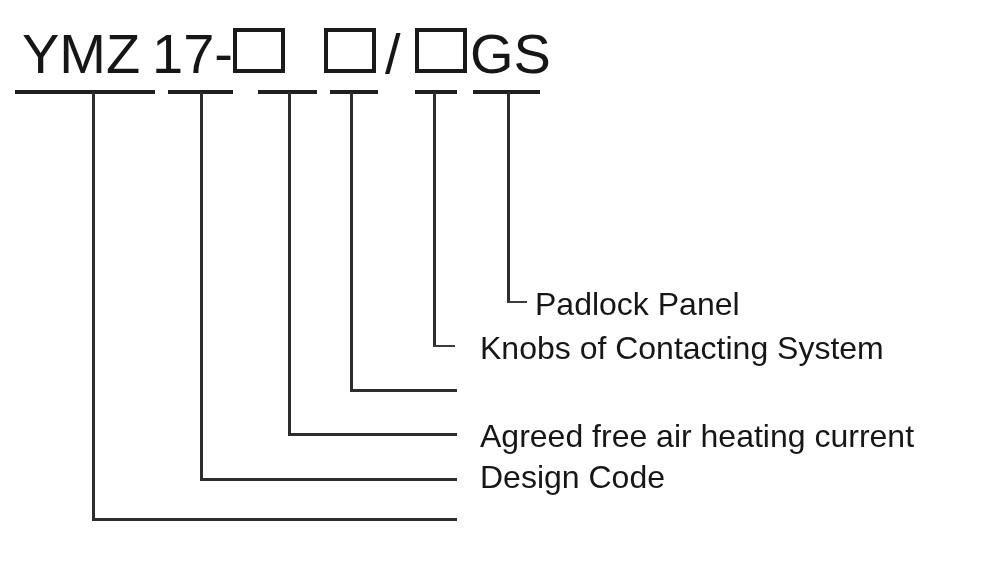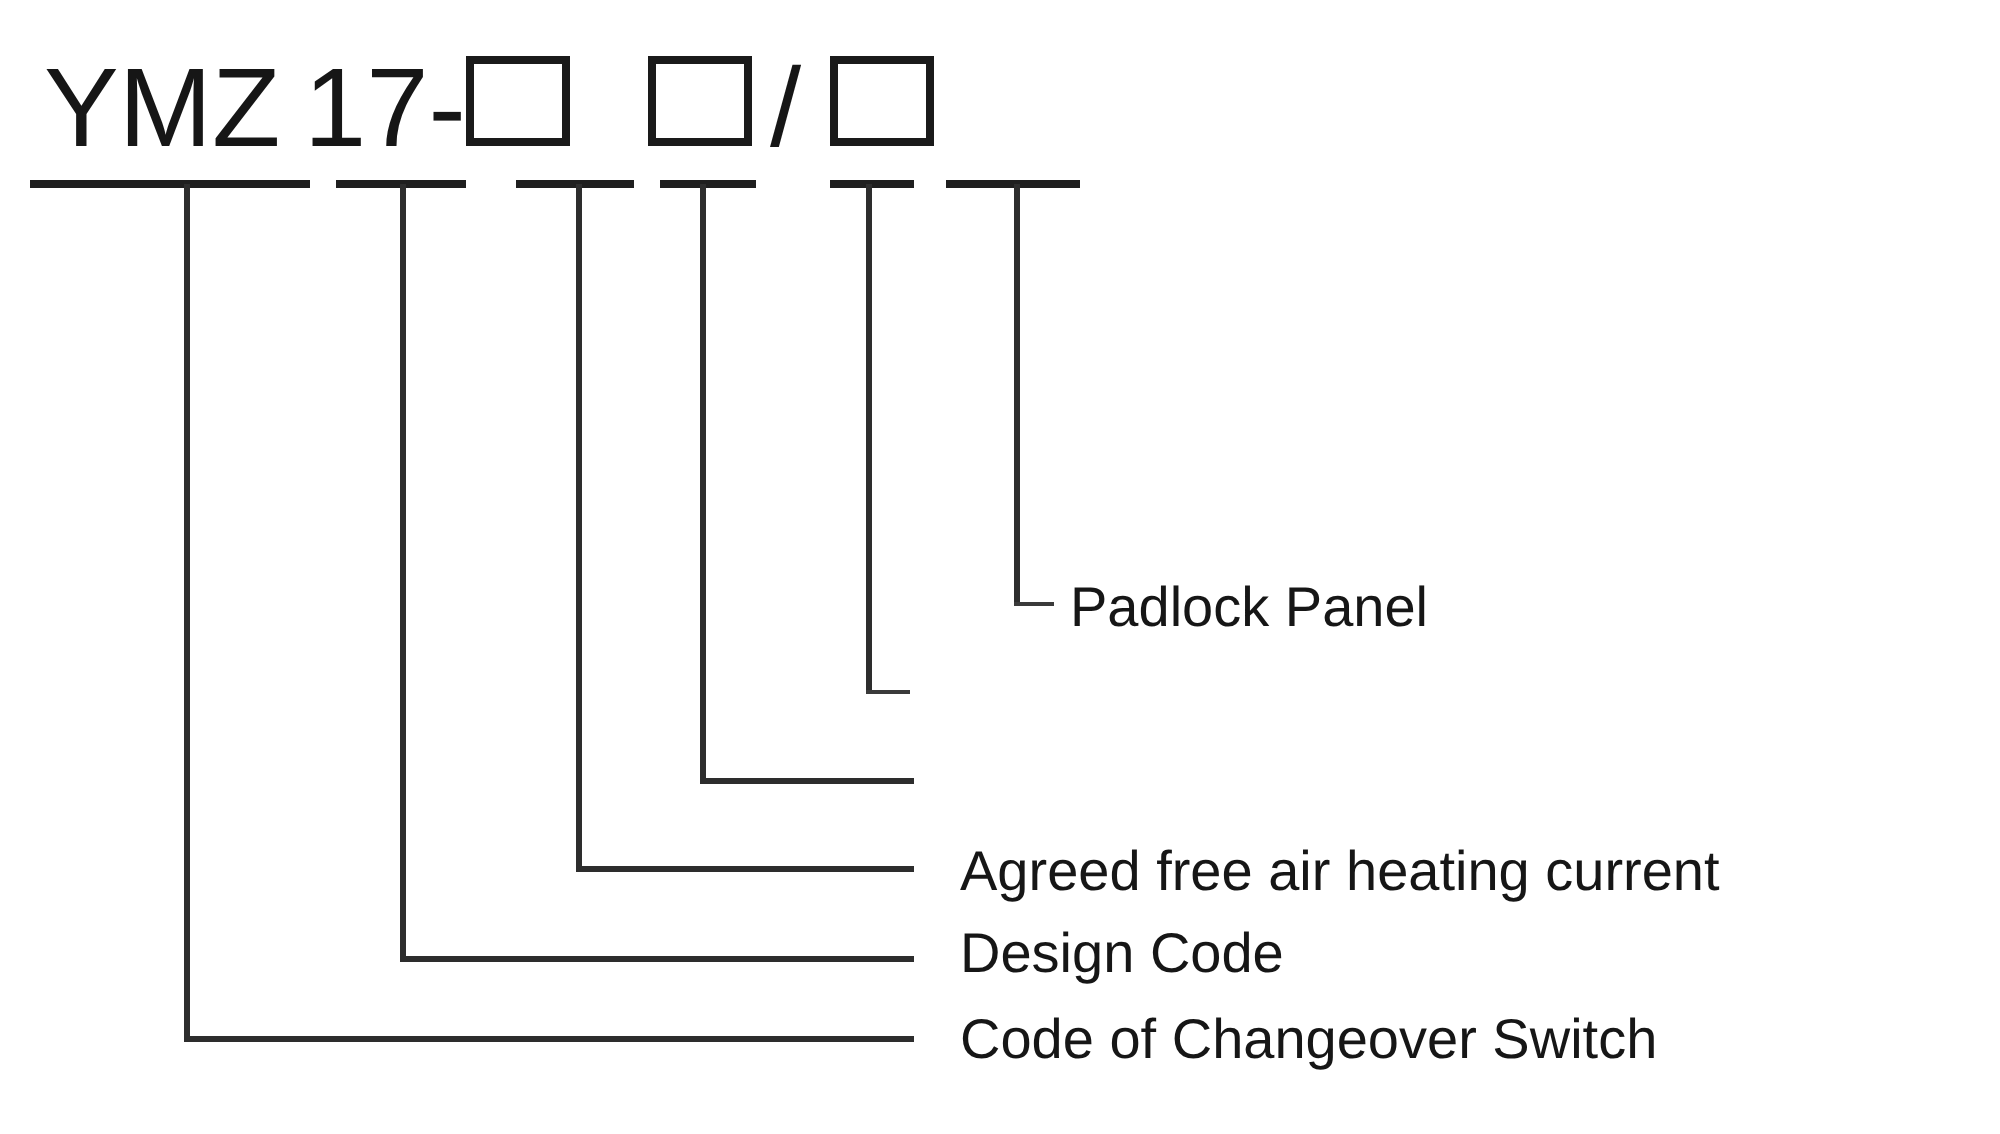--- a/index.html
+++ b/index.html
@@ -52,37 +52,38 @@
     height: 3px;
     background: #2d2d2d;
   }
   .hl.thin {
     height: 2px;
     background: #3a3a3a;
   }
   
   .lbl {
     position: absolute;
-    font-size: 28px;
+    font-size: 32px;
     line-height: 40px;
     white-space: nowrap;
     color: #161616;
   }
 </style>
 </head>
 <body>
 
 <div class="canvas">
 
   <span class="seg" style="left:22px">YMZ</span>
   <span class="seg" style="left:152px">17-</span>
   <span class="box" style="left:233px"></span>
   <span class="box" style="left:324px"></span>
   <span class="seg" style="left:385px">/</span>
   <span class="box" style="left:415px"></span>
+  <span class="seg" style="left:470px">GS</span>
 
   <div class="ul" style="left:15px;  width:140px"></div>
   <div class="ul" style="left:168px; width:65px"></div>
   <div class="ul" style="left:258px; width:59px"></div>
   <div class="ul" style="left:330px; width:48px"></div>
   <div class="ul" style="left:415px; width:42px"></div>
   <div class="ul" style="left:473px; width:67px"></div>
 
   <div class="vl" style="left:92px;  height:429px"></div>
   <div class="vl" style="left:200px; height:389px"></div>
@@ -92,17 +93,17 @@
   <div class="vl" style="left:507px; height:211px"></div>
 
   <div class="hl" style="left:92px;  top:518px; width:365px"></div>
   <div class="hl" style="left:200px; top:478px; width:257px"></div>
   <div class="hl" style="left:288px; top:433px; width:169px"></div>
   <div class="hl" style="left:350px; top:389px; width:107px"></div>
   <div class="hl thin" style="left:433px; top:345px; width:22px"></div>
   <div class="hl thin" style="left:507px; top:301px; width:20px"></div>
 
   <div class="lbl" style="left:535px; top:284px">Padlock Panel</div>
+  <div class="lbl" style="left:480px; top:328px">Knobs of Contacting System</div>
   <div class="lbl" style="left:480px; top:457px">Design Code</div>
   <div class="lbl" style="left:480px; top:416px">Agreed free air heating current</div>
-  <div class="lbl" style="left:480px; top:500px">Code of Changeover Switch</div>
 
 </div>
 
 </body></html>

